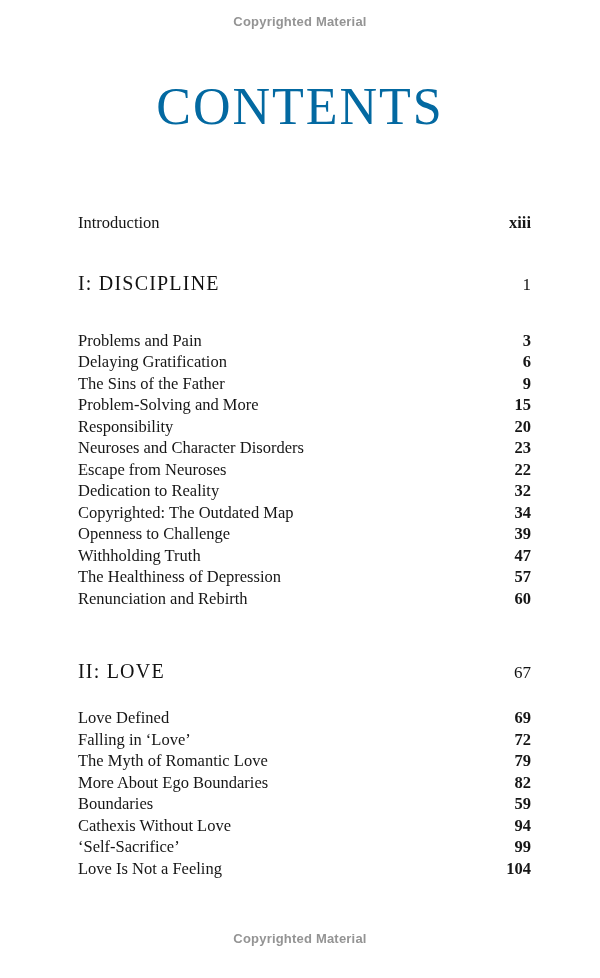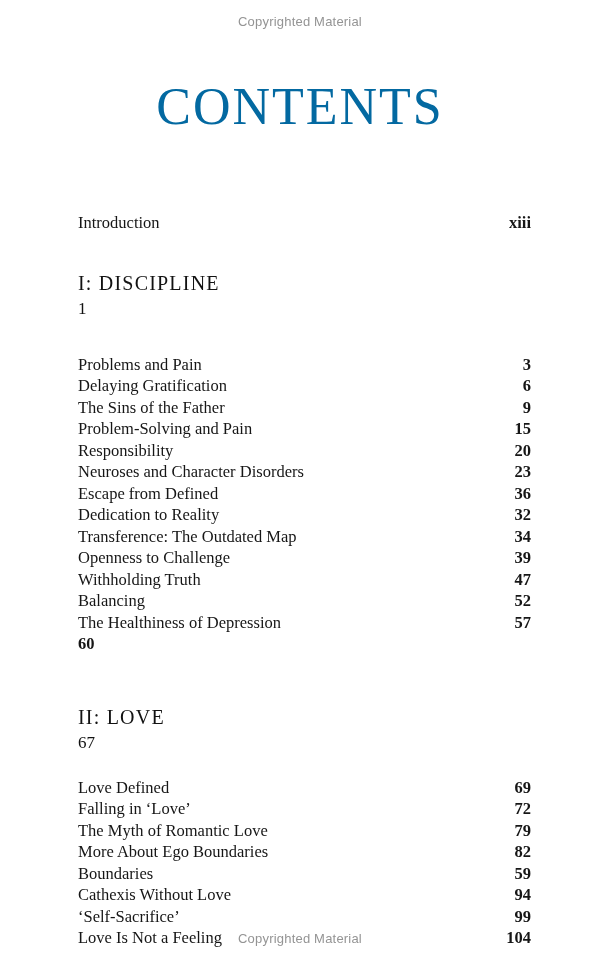--- a/index.html
+++ b/index.html
@@ -8,21 +8,21 @@
     width:600px;height:978px;
     background:#ffffff;
     font-family:"Liberation Serif", serif;
     color:#161616;
     overflow:hidden;
   }
   .copyright{
     position:absolute;left:0;width:100%;
     text-align:center;
     font-family:"Liberation Sans", sans-serif;
-    font-weight:400;
+    font-weight:700;
     font-size:13px;
     color:#949494;
     letter-spacing:0.2px;
   }
   .copyright.top{top:14px;}
   .copyright.bottom{top:931px;}
   .book-title{
     position:absolute;top:80px;left:0;width:100%;
     margin:0;
     text-align:center;
@@ -47,21 +47,20 @@
   .row .num{white-space:nowrap;font-weight:bold;}
   .heading{
     display:flex;
     justify-content:space-between;
     align-items:baseline;
     margin-top:36px;
     font-size:20px;
     line-height:26px;
     letter-spacing:1.2px;
     color:#121212;
-    flex-direction:column;
   }
   .heading .num{
     font-size:17px;
     letter-spacing:0;
   }
   .entries{margin-top:32px;}
   .entries.second{margin-top:21px;}
   .heading.second{margin-top:49px;}
 </style>
 </head>
@@ -88,60 +87,57 @@
         </div>
         <div class="row">
           <span class="label">Delaying Gratification</span>
           <span class="num">6</span>
         </div>
         <div class="row">
           <span class="label">The Sins of the Father</span>
           <span class="num">9</span>
         </div>
         <div class="row">
-          <span class="label">Problem-Solving and Pain</span>
+          <span class="label">Problem-Solving and More</span>
           <span class="num">15</span>
         </div>
         <div class="row">
           <span class="label">Responsibility</span>
           <span class="num">20</span>
         </div>
         <div class="row">
           <span class="label">Neuroses and Character Disorders</span>
           <span class="num">23</span>
         </div>
         <div class="row">
-          <span class="label">Escape from Defined</span>
-          <span class="num">36</span>
+          <span class="label">Escape from Neuroses</span>
+          <span class="num">22</span>
         </div>
         <div class="row">
           <span class="label">Dedication to Reality</span>
           <span class="num">32</span>
         </div>
         <div class="row">
-          <span class="label">Transference: The Outdated Map</span>
+          <span class="label">Copyrighted: The Outdated Map</span>
           <span class="num">34</span>
         </div>
         <div class="row">
           <span class="label">Openness to Challenge</span>
           <span class="num">39</span>
         </div>
         <div class="row">
           <span class="label">Withholding Truth</span>
           <span class="num">47</span>
         </div>
         <div class="row">
-          <span class="label">Balancing</span>
-          <span class="num">52</span>
-        </div>
-        <div class="row">
           <span class="label">The Healthiness of Depression</span>
           <span class="num">57</span>
         </div>
         <div class="row">
+          <span class="label">Renunciation and Rebirth</span>
           <span class="num">60</span>
         </div>
       </div>
       <div class="heading second">
         <span class="label">II: LOVE</span>
         <span class="num">67</span>
       </div>
       <div class="entries second">
         <div class="row">
           <span class="label">Love Defined</span>

